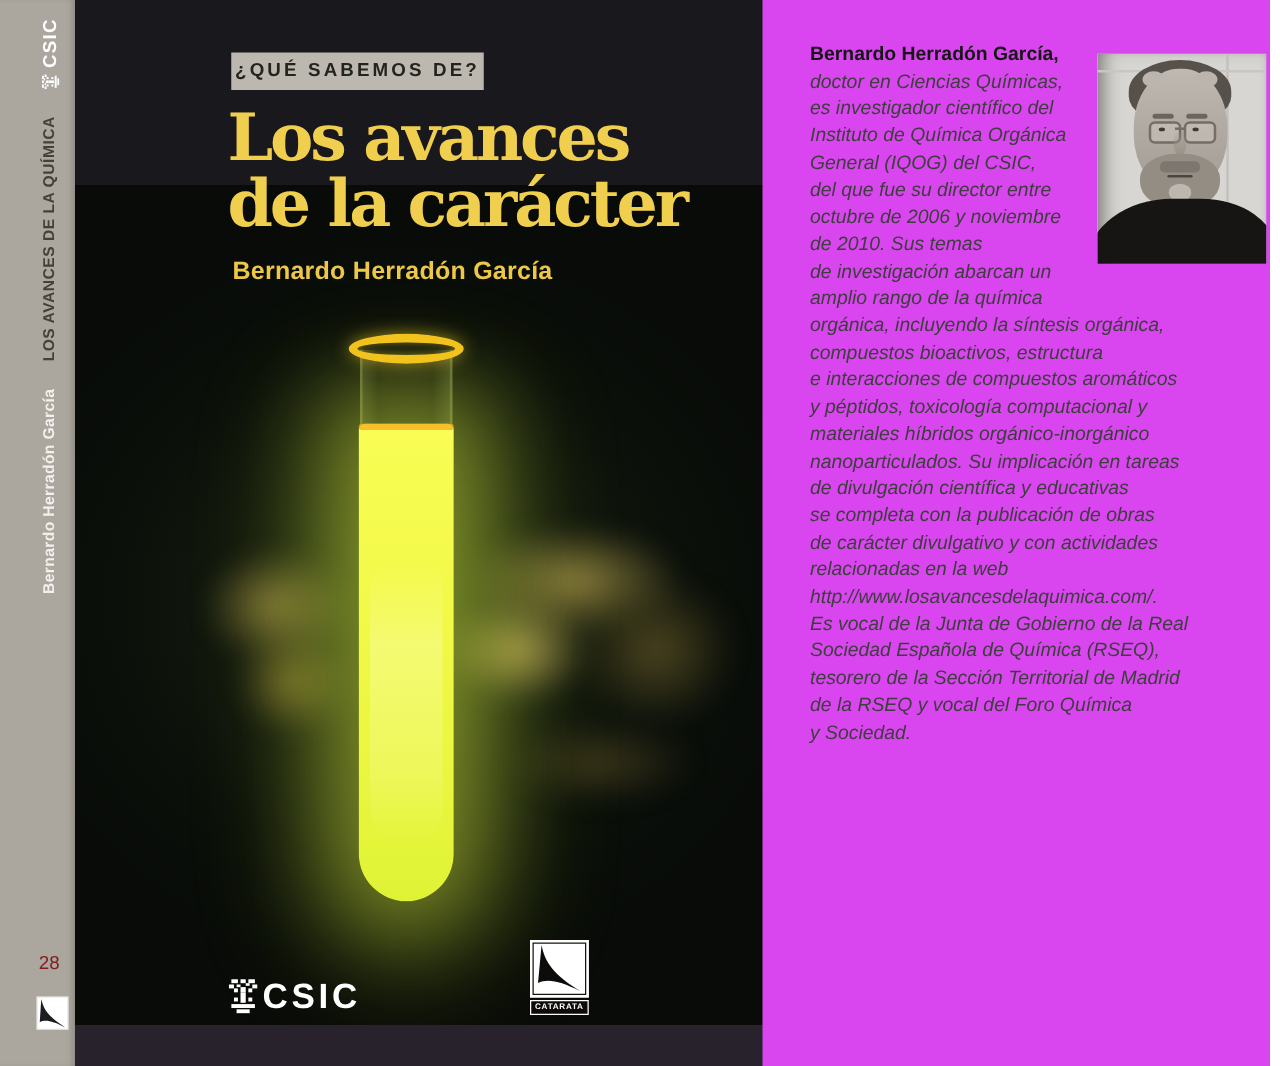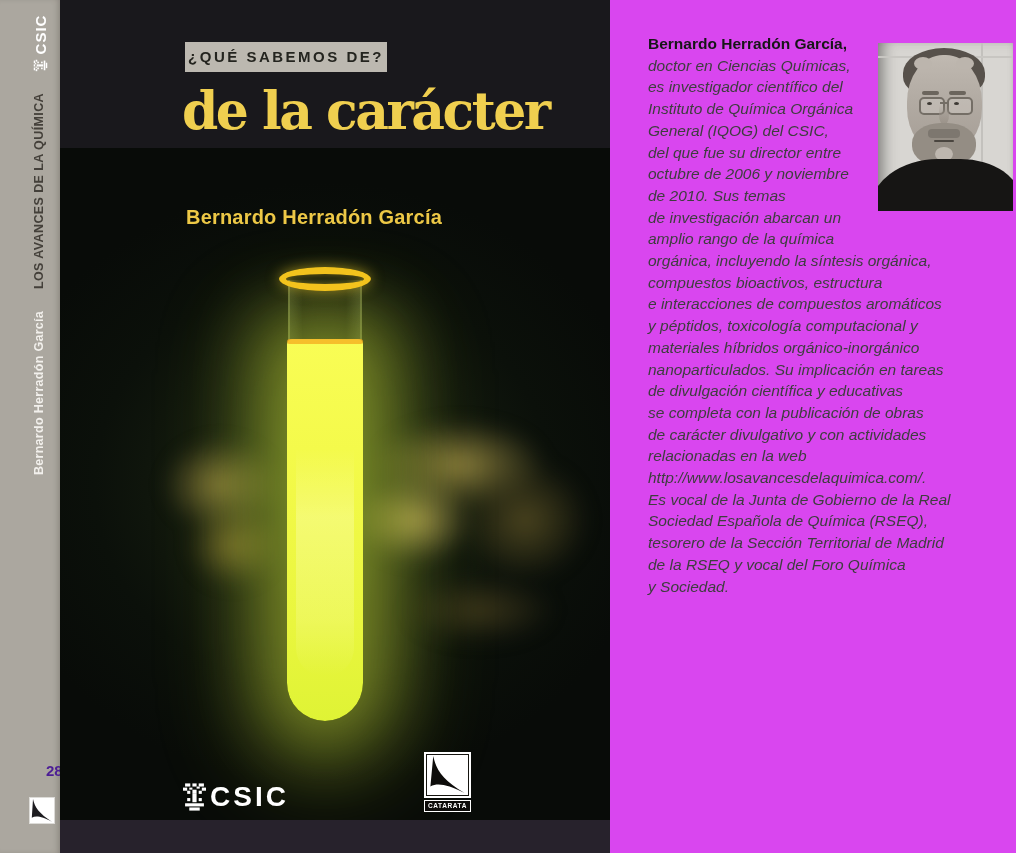--- a/index.html
+++ b/index.html
@@ -9,21 +9,21 @@
   
   #spine{position:absolute;left:0;top:0;width:60px;height:853px;background:var(--spine-grey);
          box-shadow:inset -4px 0 6px -3px rgba(60,55,50,.35);}
   .spine-rot{position:absolute;white-space:nowrap;display:flex;align-items:center;gap:5px;}
   #spine-csic{left:40px;top:43px;transform:translate(-50%,-50%) rotate(-90deg);}
   #spine-csic .txt{color:#fff;font-weight:bold;font-size:15px;letter-spacing:1px;}
   #spine-title{left:39px;top:191px;transform:translate(-50%,-50%) rotate(-90deg);
                color:#44403a;font-weight:bold;font-size:12.5px;letter-spacing:.4px;}
   #spine-author{left:39px;top:393px;transform:translate(-50%,-50%) rotate(-90deg);
                 color:#f2f0ec;font-weight:bold;font-size:12.5px;letter-spacing:.3px;}
-  #spine-number{position:absolute;left:31px;top:762px;color:#4c1d95;font-weight:bold;font-size:15px;margin-left:15px;}
+  #spine-number{position:absolute;left:31px;top:762px;color:#7f1d1d;font-weight:normal;font-size:15px;}
   #spine-logo{position:absolute;left:30px;top:798px;width:24px;height:25px;background:#fff;
               box-shadow:0 0 0 1px rgba(255,255,255,.6);}
   #spine-logo svg{display:block;width:100%;height:100%;}
 
   
   #cover{position:absolute;left:60px;top:0;width:558px;height:853px;background:var(--cover-black);padding-left:10px;}
   #cover-photo{position:absolute;left:0;top:148px;width:558px;height:672px;
      background:radial-gradient(ellipse 60% 45% at 47% 50%, #1c2a14 0%, #131a0e 38%, #0b100a 68%, #080b08 100%);
      overflow:hidden;}
   #cover-bottom-band{position:absolute;left:0;bottom:0;width:558px;height:33px;background:#27222c;}
@@ -164,20 +164,21 @@
         <div class="blob b6"></div>
       </div>
       <div id="tube-glass"></div>
       <div id="tube-liquid"></div>
       <div id="tube-rim"></div>
     </div>
 
     <div id="series-badge">¿QUÉ SABEMOS DE?</div>
 
     <div id="cover-title">
+      <span style="display:block">Los avances</span>
       <span style="display:block">de la carácter</span>
     </div>
     <div id="cover-author">Bernardo Herradón García</div>
 
     <div id="cover-csic">
       <svg viewBox="0 0 22 26" aria-hidden="true">
         <g fill="#ffffff">
           <rect x="2" y="0" width="5" height="3"></rect>
             <rect x="9" y="0" width="4" height="3"></rect>
             <rect x="15" y="0" width="5" height="3"></rect>

